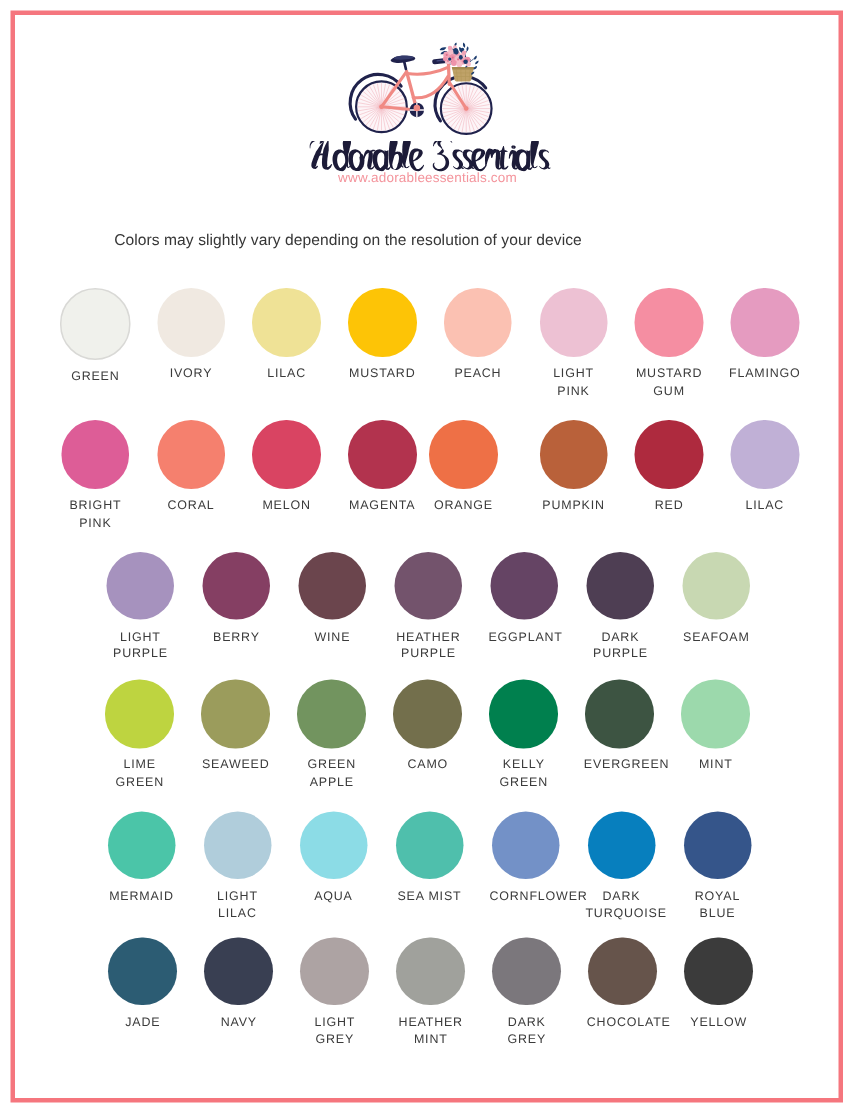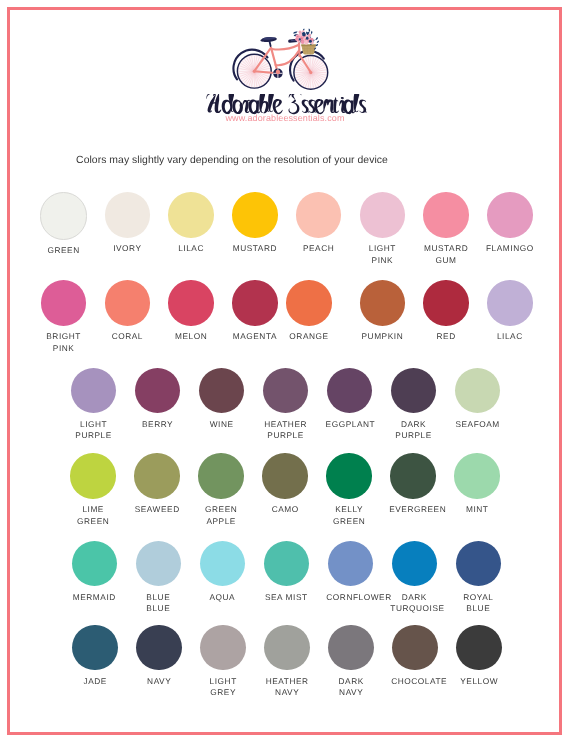--- a/index.html
+++ b/index.html
@@ -390,21 +390,21 @@
           <div class="lbl">MINT</div>
         </div>
       </div>
       <div>
         <div class="cell" style="top: 540.5px; left: 94.3px;">
           <div class="dot" style="background: rgb(75, 197, 168);"></div>
           <div class="lbl">MERMAID</div>
         </div>
         <div class="cell" style="top: 540.5px; left: 158.3px;">
           <div class="dot" style="background: rgb(176, 205, 219);"></div>
-          <div class="lbl">BLUE BLUE</div>
+          <div class="lbl">LIGHT LILAC</div>
         </div>
         <div class="cell" style="top: 540.5px; left: 222.3px;">
           <div class="dot" style="background: rgb(140, 220, 230);"></div>
           <div class="lbl">AQUA</div>
         </div>
         <div class="cell" style="top: 540.5px; left: 286.3px;">
           <div class="dot" style="background: rgb(79, 191, 172);"></div>
           <div class="lbl">SEA MIST</div>
         </div>
         <div class="cell" style="top: 540.5px; left: 350.3px;">
@@ -428,25 +428,25 @@
         <div class="cell" style="top: 624.5px; left: 159.2px;">
           <div class="dot" style="background: rgb(57, 63, 82);"></div>
           <div class="lbl">NAVY</div>
         </div>
         <div class="cell" style="top: 624.5px; left: 223.2px;">
           <div class="dot" style="background: rgb(173, 163, 163);"></div>
           <div class="lbl">LIGHT GREY</div>
         </div>
         <div class="cell" style="top: 624.5px; left: 287.2px;">
           <div class="dot" style="background: rgb(160, 161, 156);"></div>
-          <div class="lbl">HEATHER NAVY</div>
+          <div class="lbl">HEATHER MINT</div>
         </div>
         <div class="cell" style="top: 624.5px; left: 351.2px;">
           <div class="dot" style="background: rgb(123, 119, 124);"></div>
-          <div class="lbl">DARK NAVY</div>
+          <div class="lbl">DARK GREY</div>
         </div>
         <div class="cell" style="top: 624.5px; left: 415.2px;">
           <div class="dot" style="background: rgb(102, 84, 75);"></div>
           <div class="lbl">CHOCOLATE</div>
         </div>
         <div class="cell" style="top: 624.5px; left: 479.2px;">
           <div class="dot" style="background: rgb(59, 59, 59);"></div>
           <div class="lbl">YELLOW</div>
         </div>
       </div>

